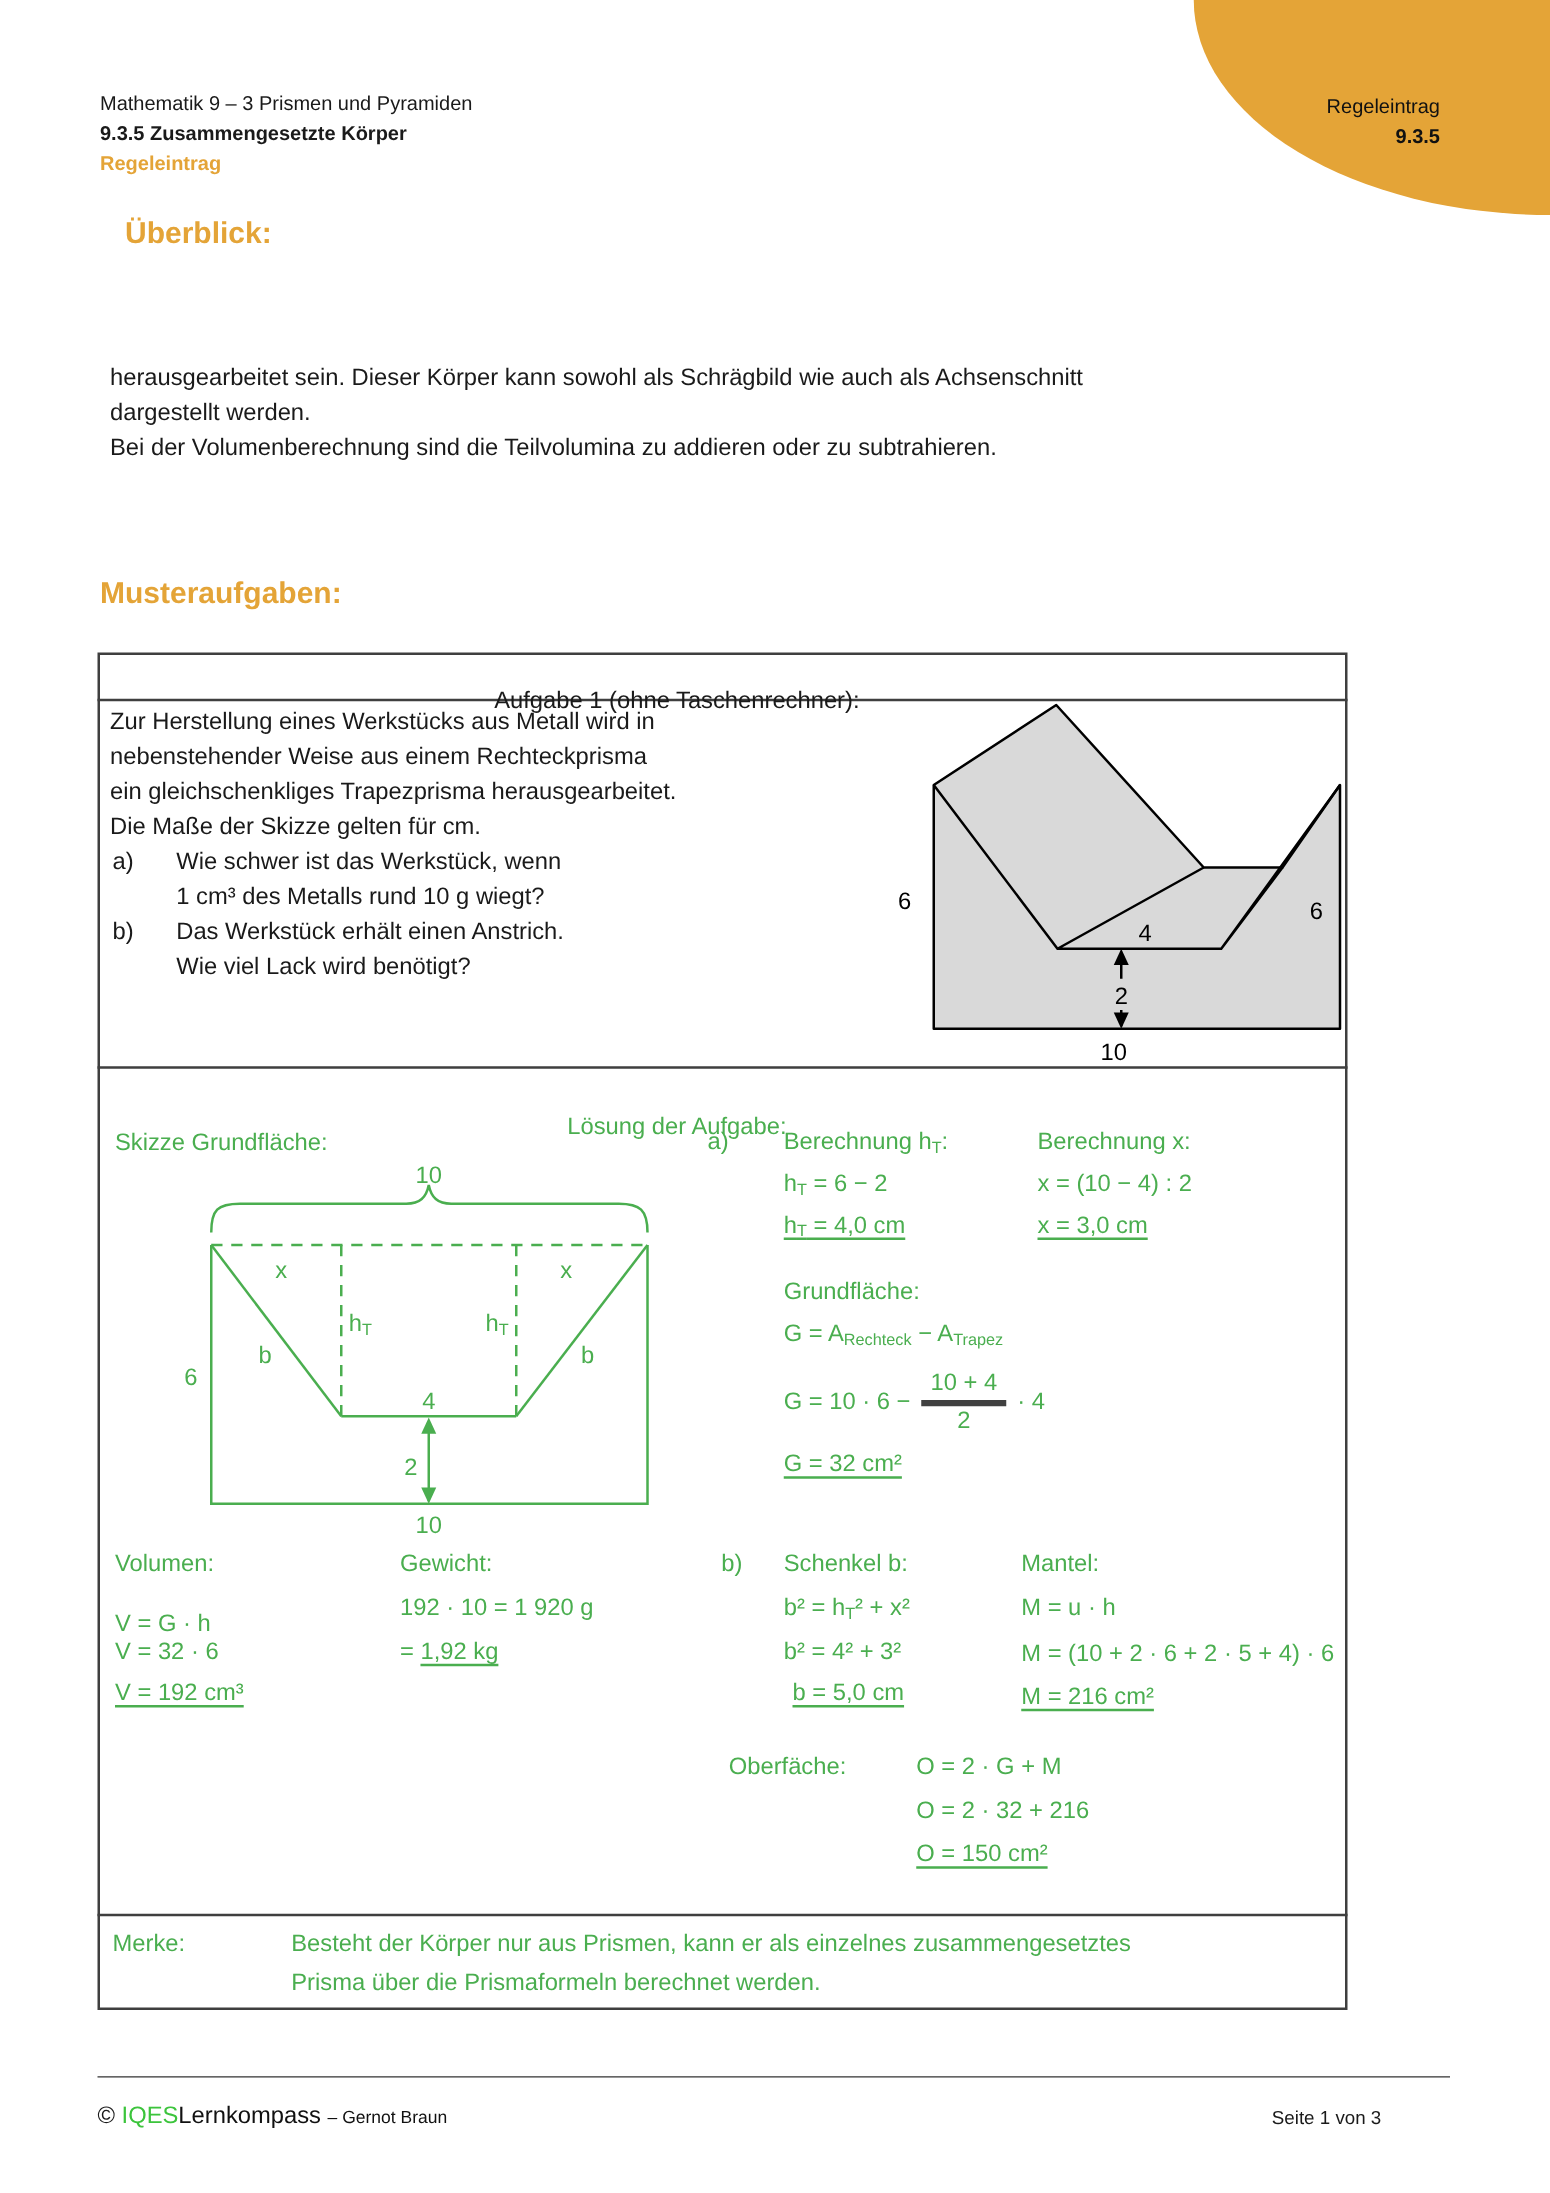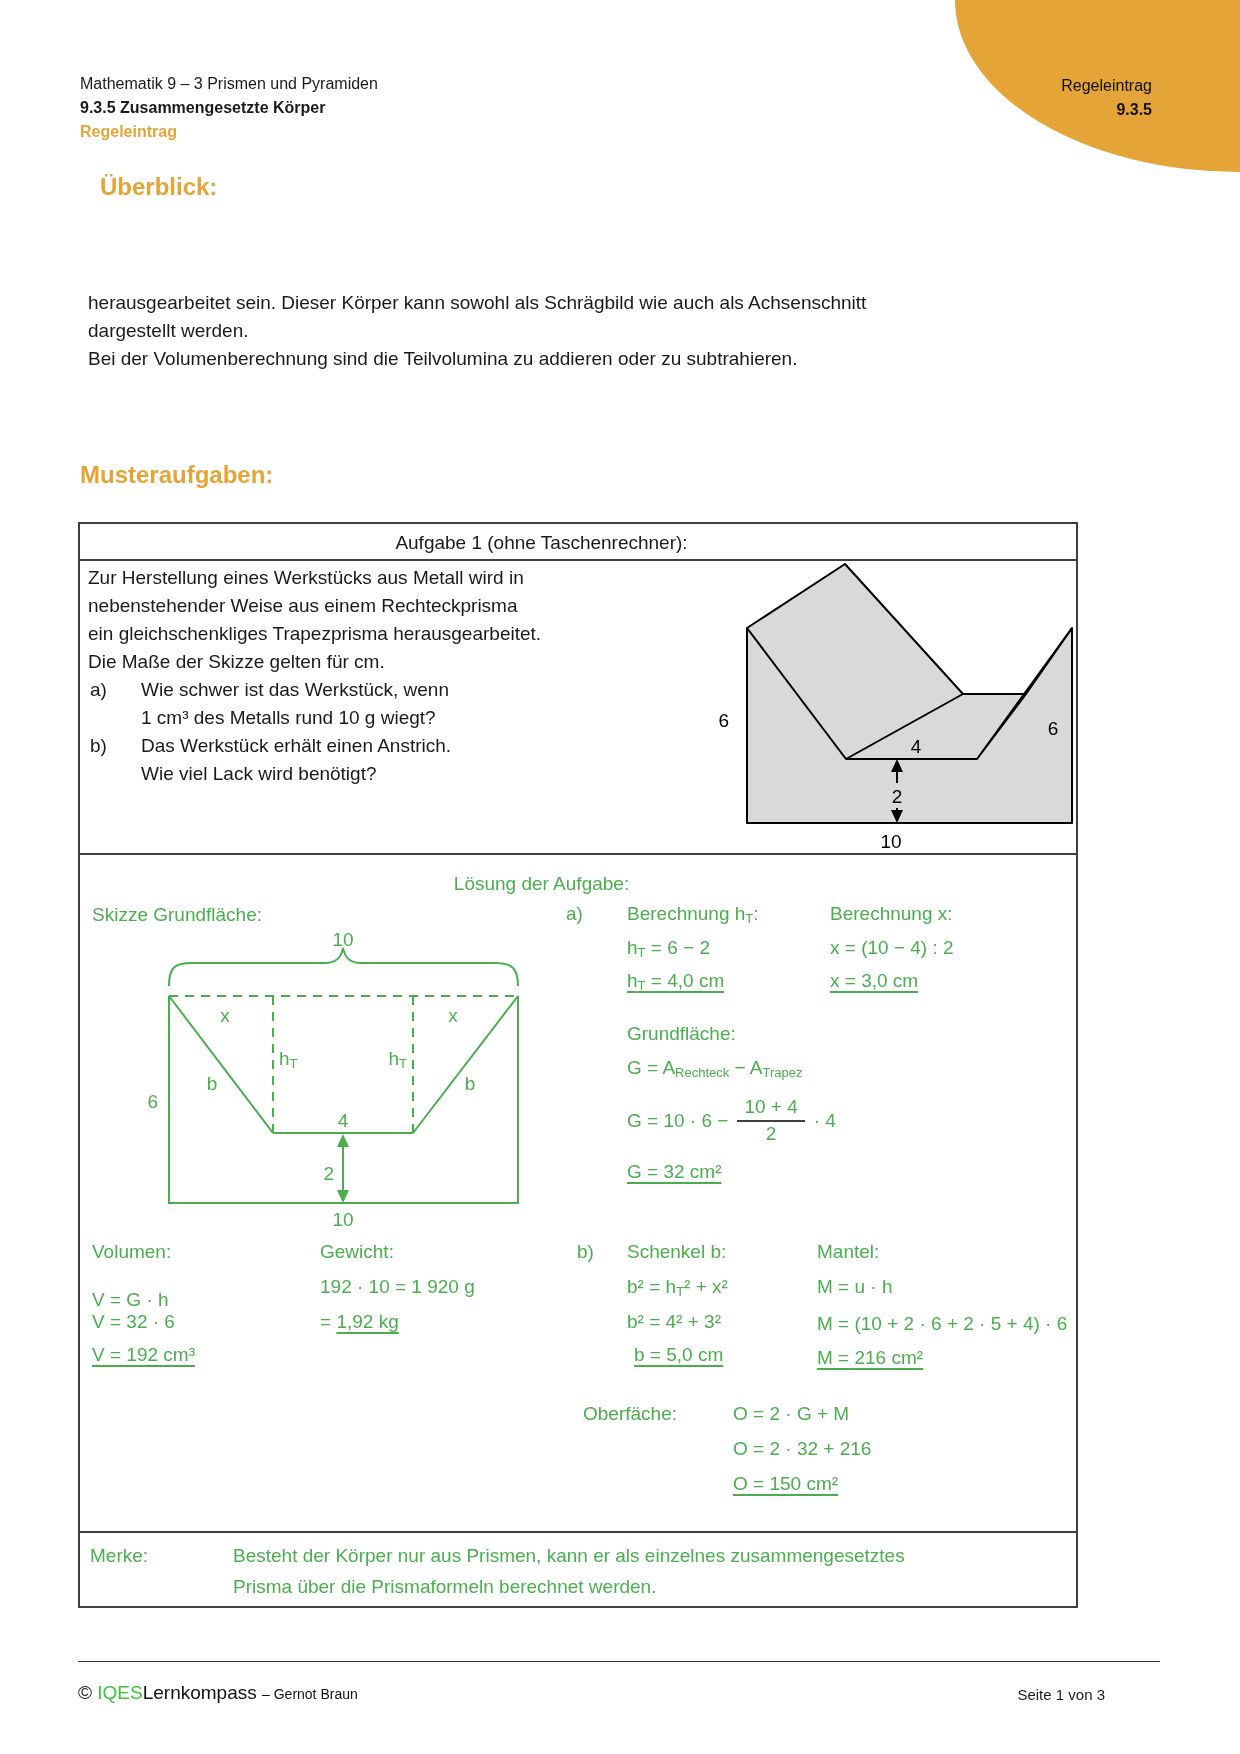--- a/index.html
+++ b/index.html
@@ -6,29 +6,29 @@
   #pg{position:relative;width:1240px;height:1754px;background:#fff;overflow:hidden;
       font-family:"Liberation Sans",sans-serif;color:#1a1a1a;}
   .t{position:absolute;font-size:19px;line-height:1.22;white-space:nowrap;}
   .sm{font-size:16px;}
   .b{font-weight:bold;}
   .or{color:#E4A437;font-weight:bold;}
   .head-or{position:absolute;font-size:24px;font-weight:bold;color:#E4A437;}
   .g{color:#4AAE4F;}
   .u{text-decoration:underline;text-underline-offset:4px;text-decoration-thickness:1.5px;}
   .sub{font-size:13px;position:relative;top:3px;}
-  .ctr{width:927px;left:78px;text-align:center;}
+  .ctr{width:927px;left:78px;text-align:center;margin-top:18px;}
   .blob{position:absolute;top:0;left:955px;width:285px;height:172px;
         background:#E4A437;border-bottom-left-radius:285px 172px;}
   .blob .txt{position:absolute;top:74px;right:88px;text-align:right;font-size:16px;line-height:24px;color:#111;}
   .tbl{position:absolute;left:78px;top:522px;width:996px;height:1082px;border:2px solid #3F3F3F;}
   .rline{position:absolute;left:78px;width:1000px;height:2px;background:#3F3F3F;}
   .fracrow{position:absolute;display:flex;align-items:center;font-size:19px;color:#4AAE4F;}
   .frac{display:inline-flex;flex-direction:column;align-items:center;margin:0 9px;}
-  .frac .num{padding:0 7px 2px 7px;border-bottom:2px solid #404040;}
+  .frac .num{padding:0 7px 2px 7px;border-bottom:5px solid #404040;}
   .frac .den{padding-top:1px;}
   .hr{position:absolute;left:78px;top:1661px;width:1082px;height:1px;background:#333;}
   .foot{position:absolute;top:1682px;font-size:19px;}
   svg text{font-family:"Liberation Sans",sans-serif;}
 </style>
 </head>
 <body>
 
 <div id="pg">
 

